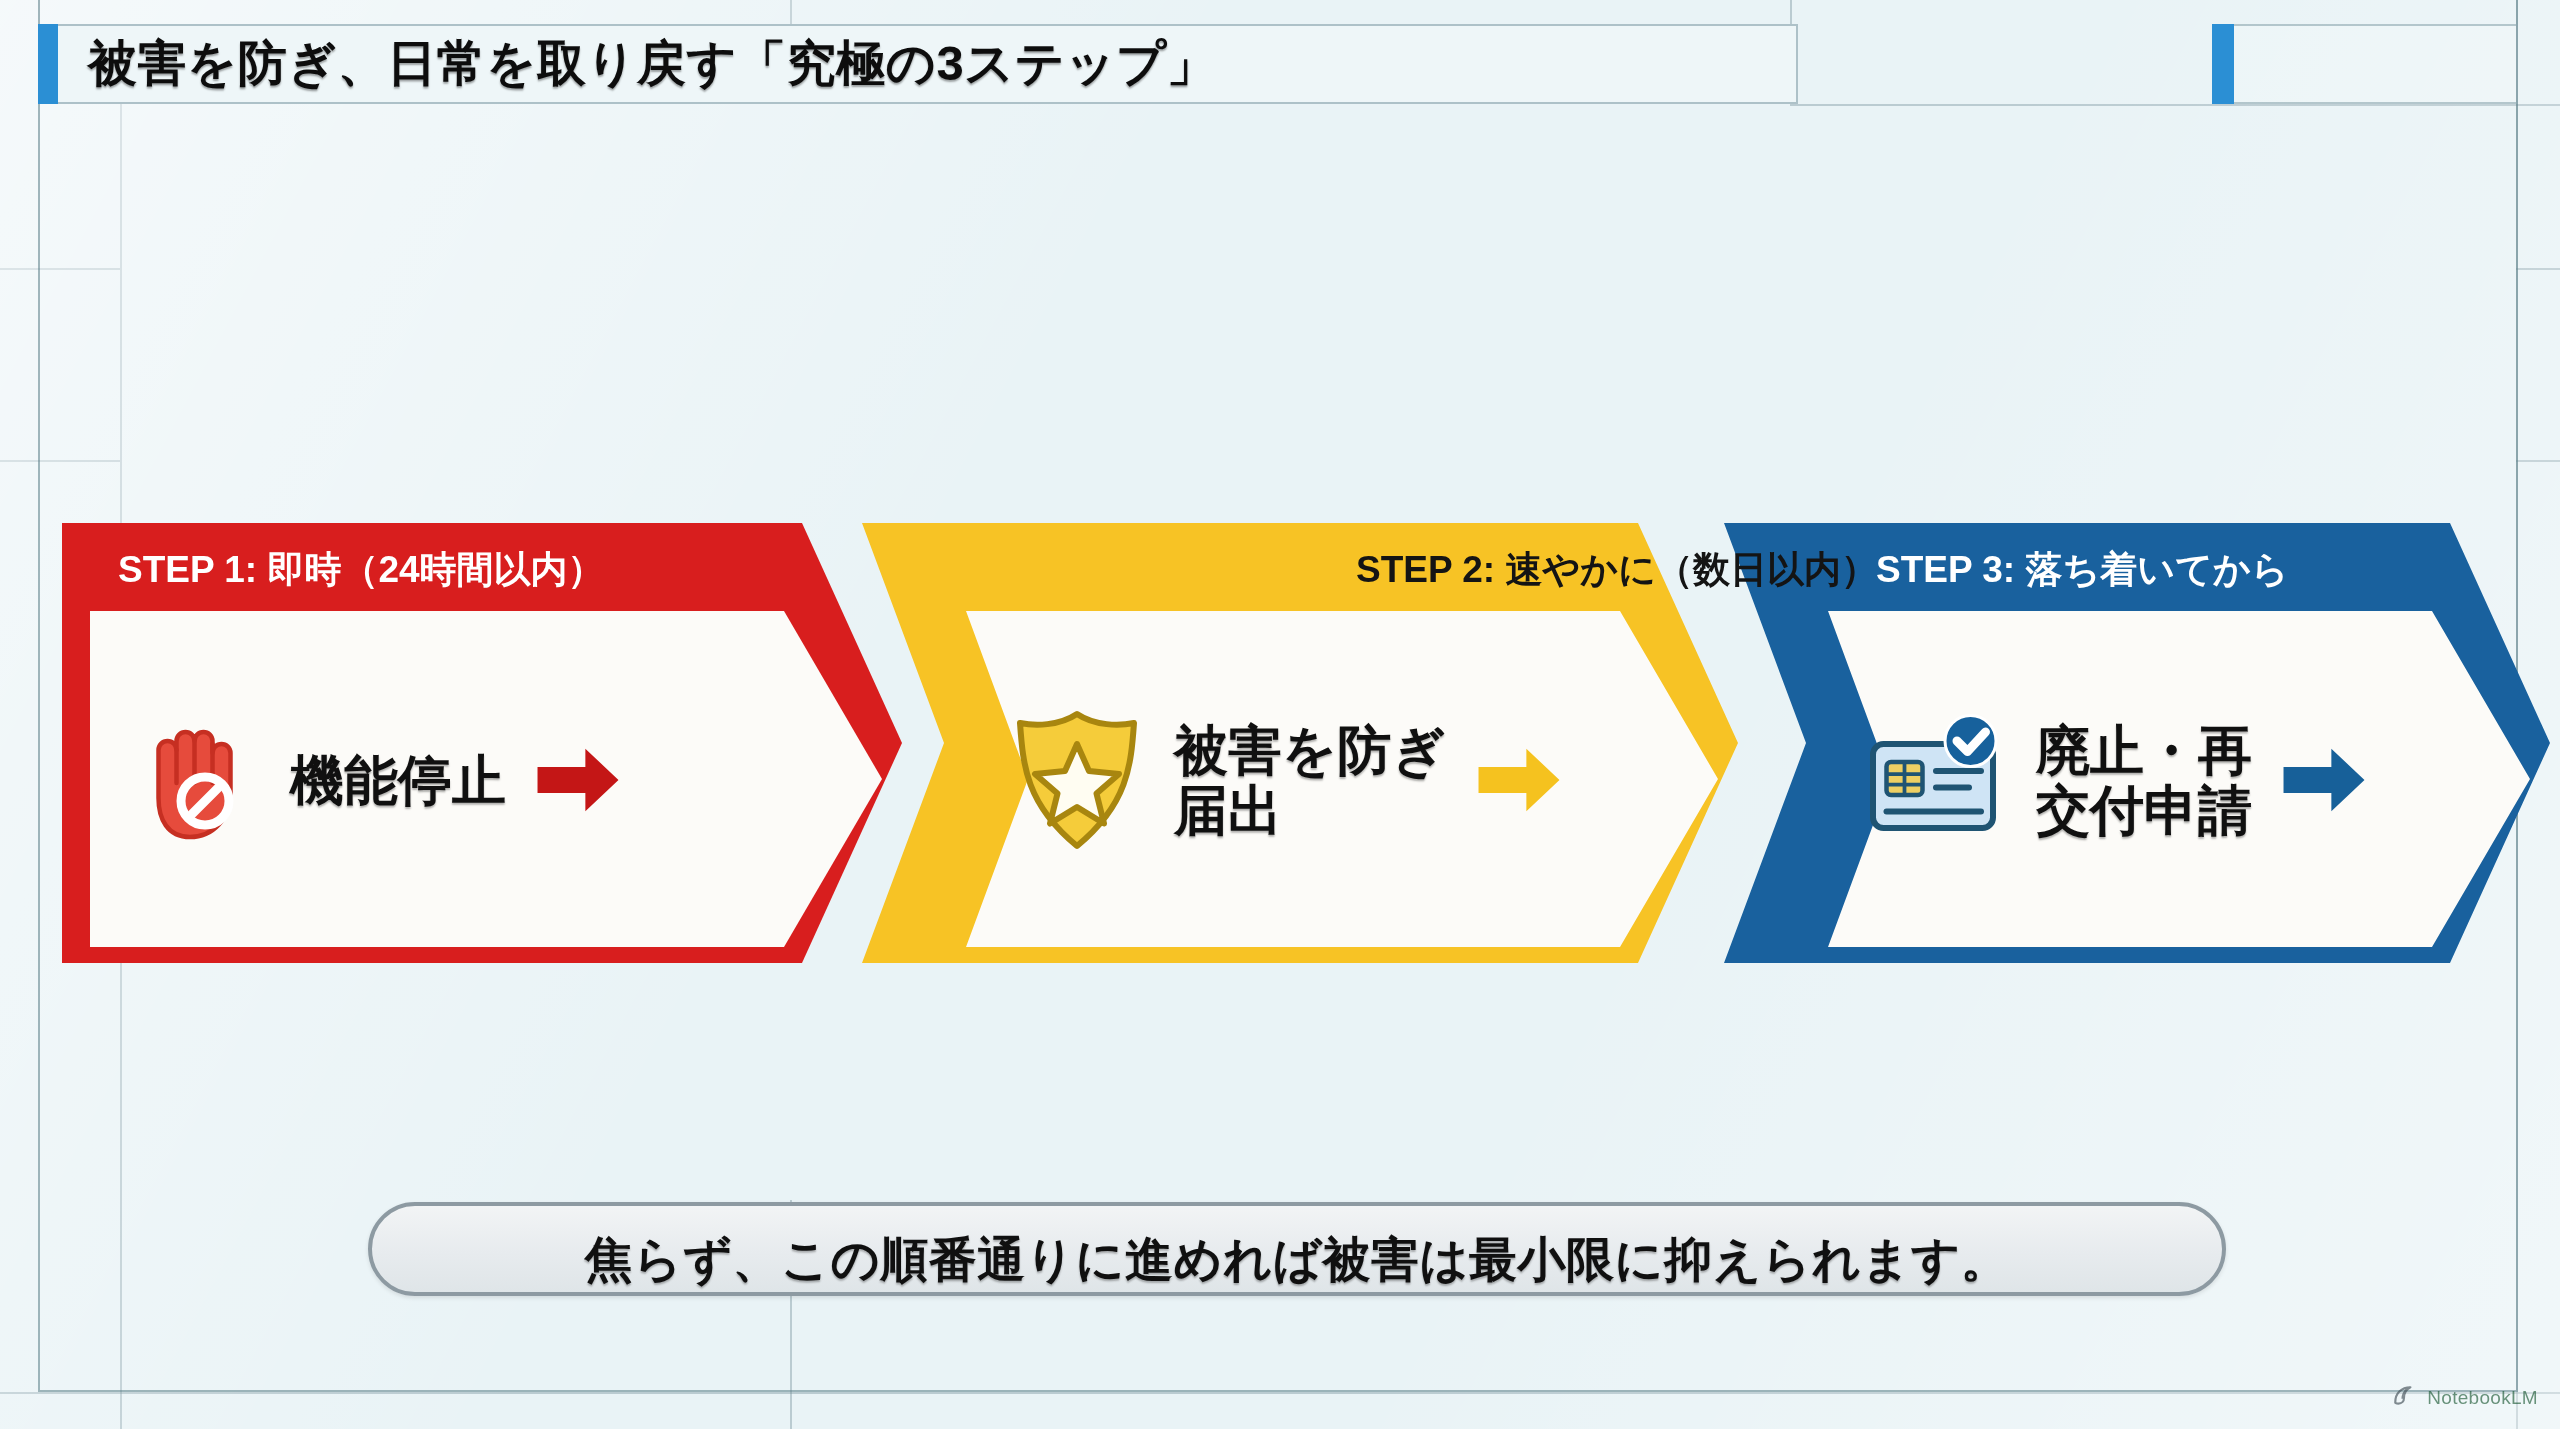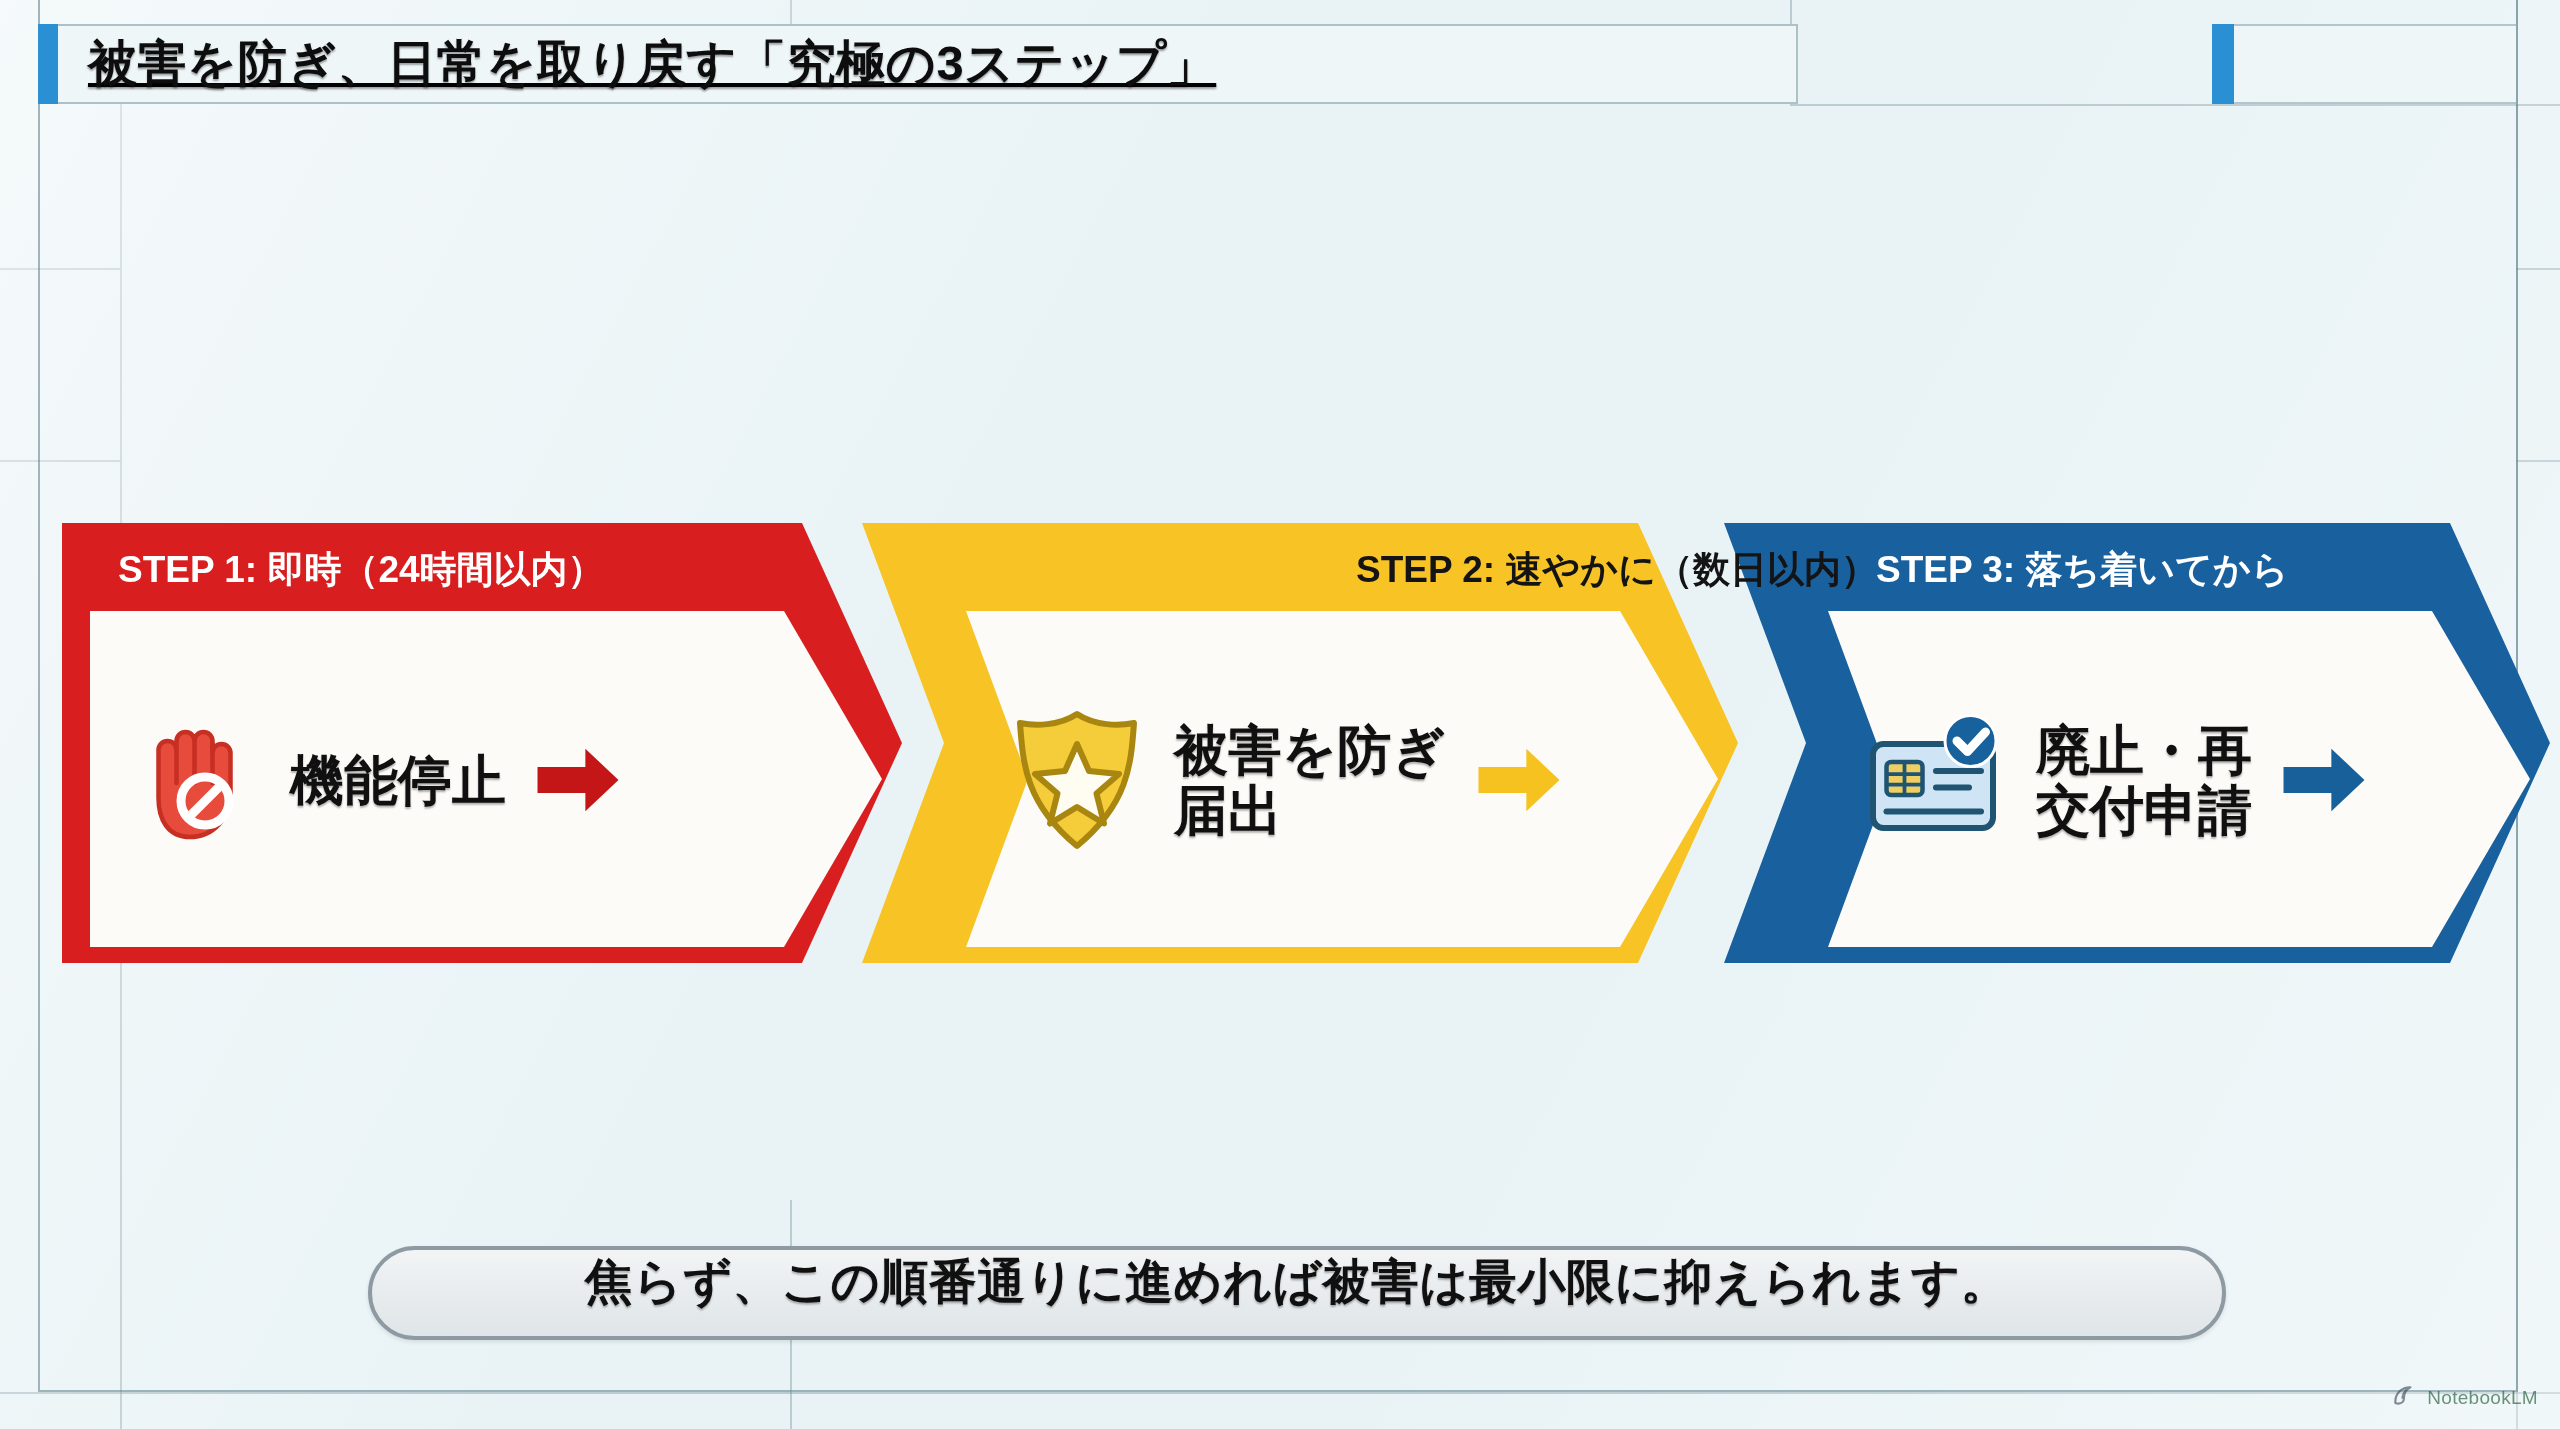--- a/index.html
+++ b/index.html
@@ -20,21 +20,21 @@
 
   
   .frame{position:absolute;left:38px;top:0px;width:2480px;height:1392px;
     border:2px solid rgba(90,125,135,.55);border-top:none;box-sizing:border-box;pointer-events:none;}
 
   
   .title-wrap{position:absolute;left:38px;top:24px;height:80px;display:flex;align-items:stretch;}
   .title-accent{width:20px;background:#2b8fd4;}
   .title-box{
     width:1740px;background:#eef6f8;border:2px solid rgba(120,150,160,.55);border-left:none;
-    display:flex;align-items:center;box-sizing:border-box;text-decoration:underline;}
+    display:flex;align-items:center;box-sizing:border-box;}
   .title-text{
     font-size:49px;font-weight:700;color:#0d0d0d;letter-spacing:.5px;
     padding-left:30px;white-space:nowrap;
     text-shadow:0 2px 2px rgba(0,0,0,.35);}
   .title-accent-right{position:absolute;left:2212px;top:24px;width:22px;height:80px;background:#2b8fd4;}
   .title-rightbox{position:absolute;left:2234px;top:24px;width:284px;height:80px;
     border:2px solid rgba(120,150,160,.5);border-left:none;box-sizing:border-box;background:rgba(255,255,255,.18);}
   .title-midline{position:absolute;left:1790px;top:24px;width:2px;height:80px;background:rgba(110,140,150,.45);}
 
   
@@ -70,24 +70,24 @@
   }
   .step-icon{width:150px;height:150px;flex:0 0 150px;display:flex;align-items:center;justify-content:center;}
   .step-text{
     font-size:54px;font-weight:700;color:#101010;line-height:1.12;margin-left:22px;white-space:pre-line;
     text-shadow:0 2px 2px rgba(0,0,0,.3);
   }
   .inner-arrow{width:92px;height:92px;flex:0 0 92px;margin-left:26px;}
 
   
   .caption{
-    position:absolute;left:368px;top:1246px;width:1858px;height:94px;
+    position:absolute;left:368px;top:1202px;width:1858px;height:94px;
     border:4px solid #8d9aa2;border-radius:47px;
     background:linear-gradient(180deg,#f2f4f5 0%,#e7ebee 55%,#dfe5e8 100%);
-    display:flex;align-items:flex-start;justify-content:center;box-sizing:border-box;
+    display:flex;align-items:flex-end;justify-content:center;box-sizing:border-box;
     box-shadow:0 2px 4px rgba(0,0,0,.1);
   }
   .caption span{font-size:48px;font-weight:700;color:#101010;letter-spacing:.5px;
     text-shadow:0 2px 2px rgba(0,0,0,.28);}
 
   
   .watermark{position:absolute;right:22px;bottom:16px;display:flex;align-items:center;gap:9px;opacity:.62;}
   .watermark .wm-text{font-size:19px;color:#14532d;letter-spacing:.3px;}
 </style>
 </head>

